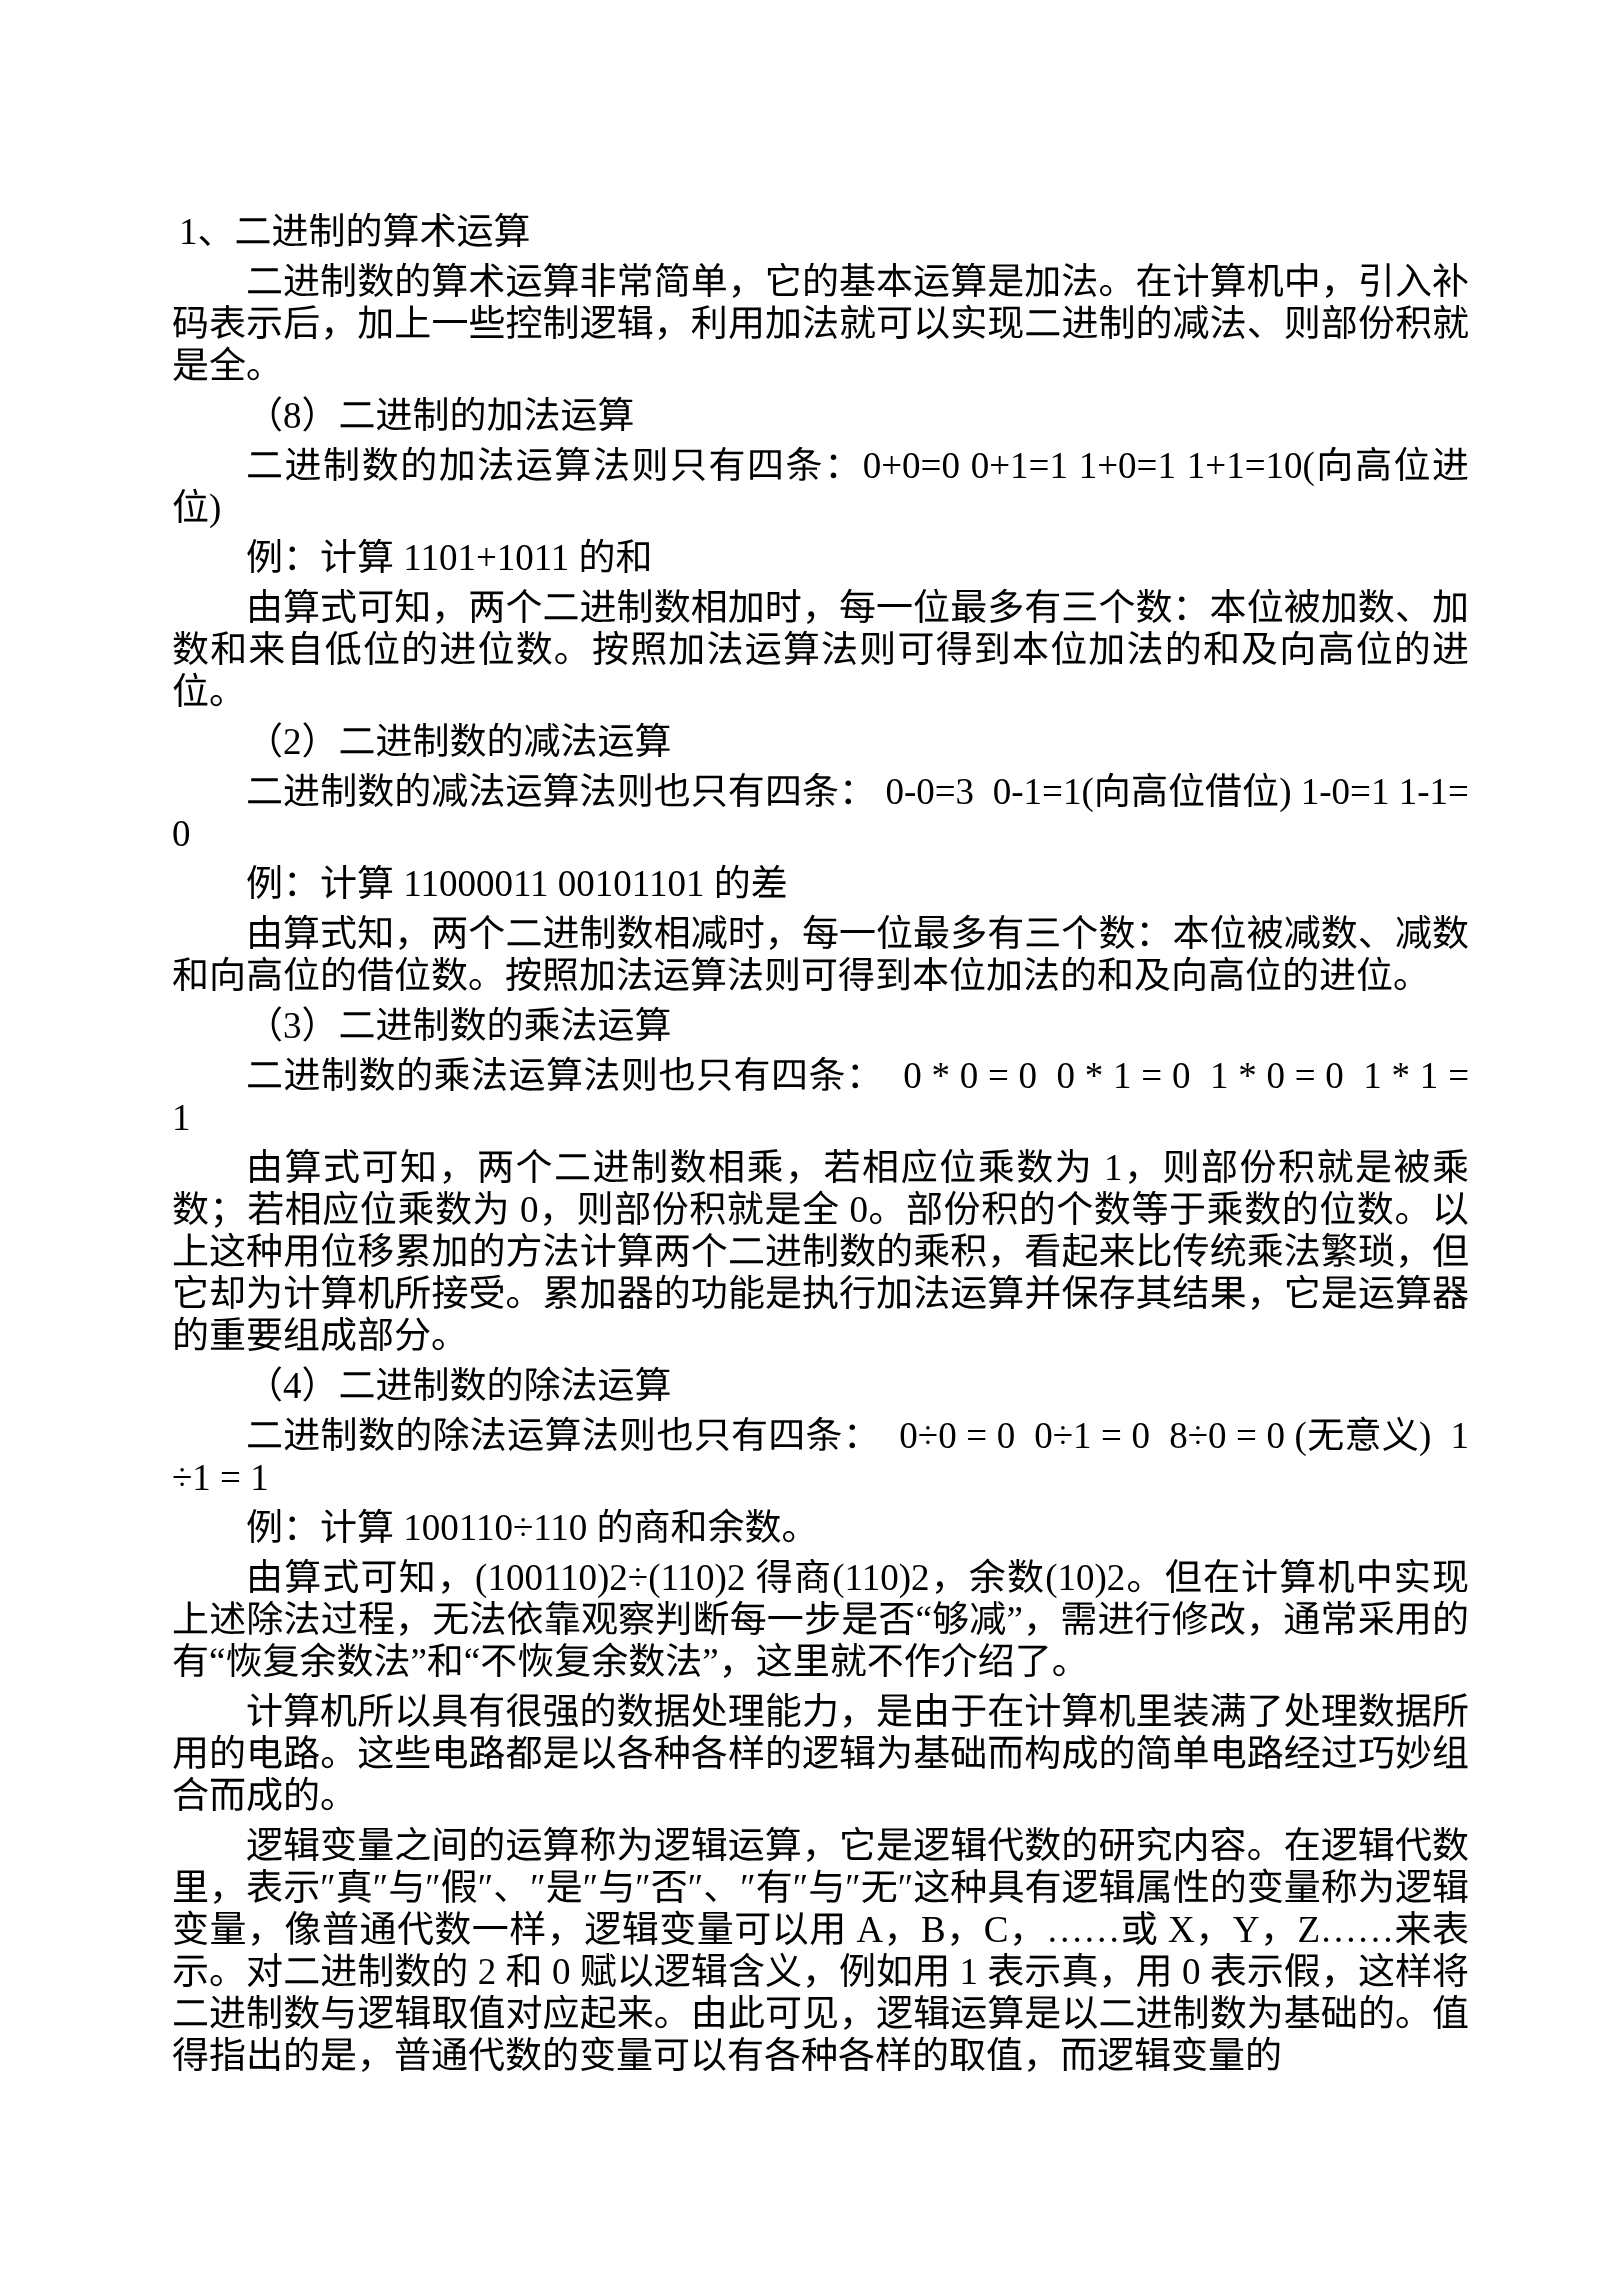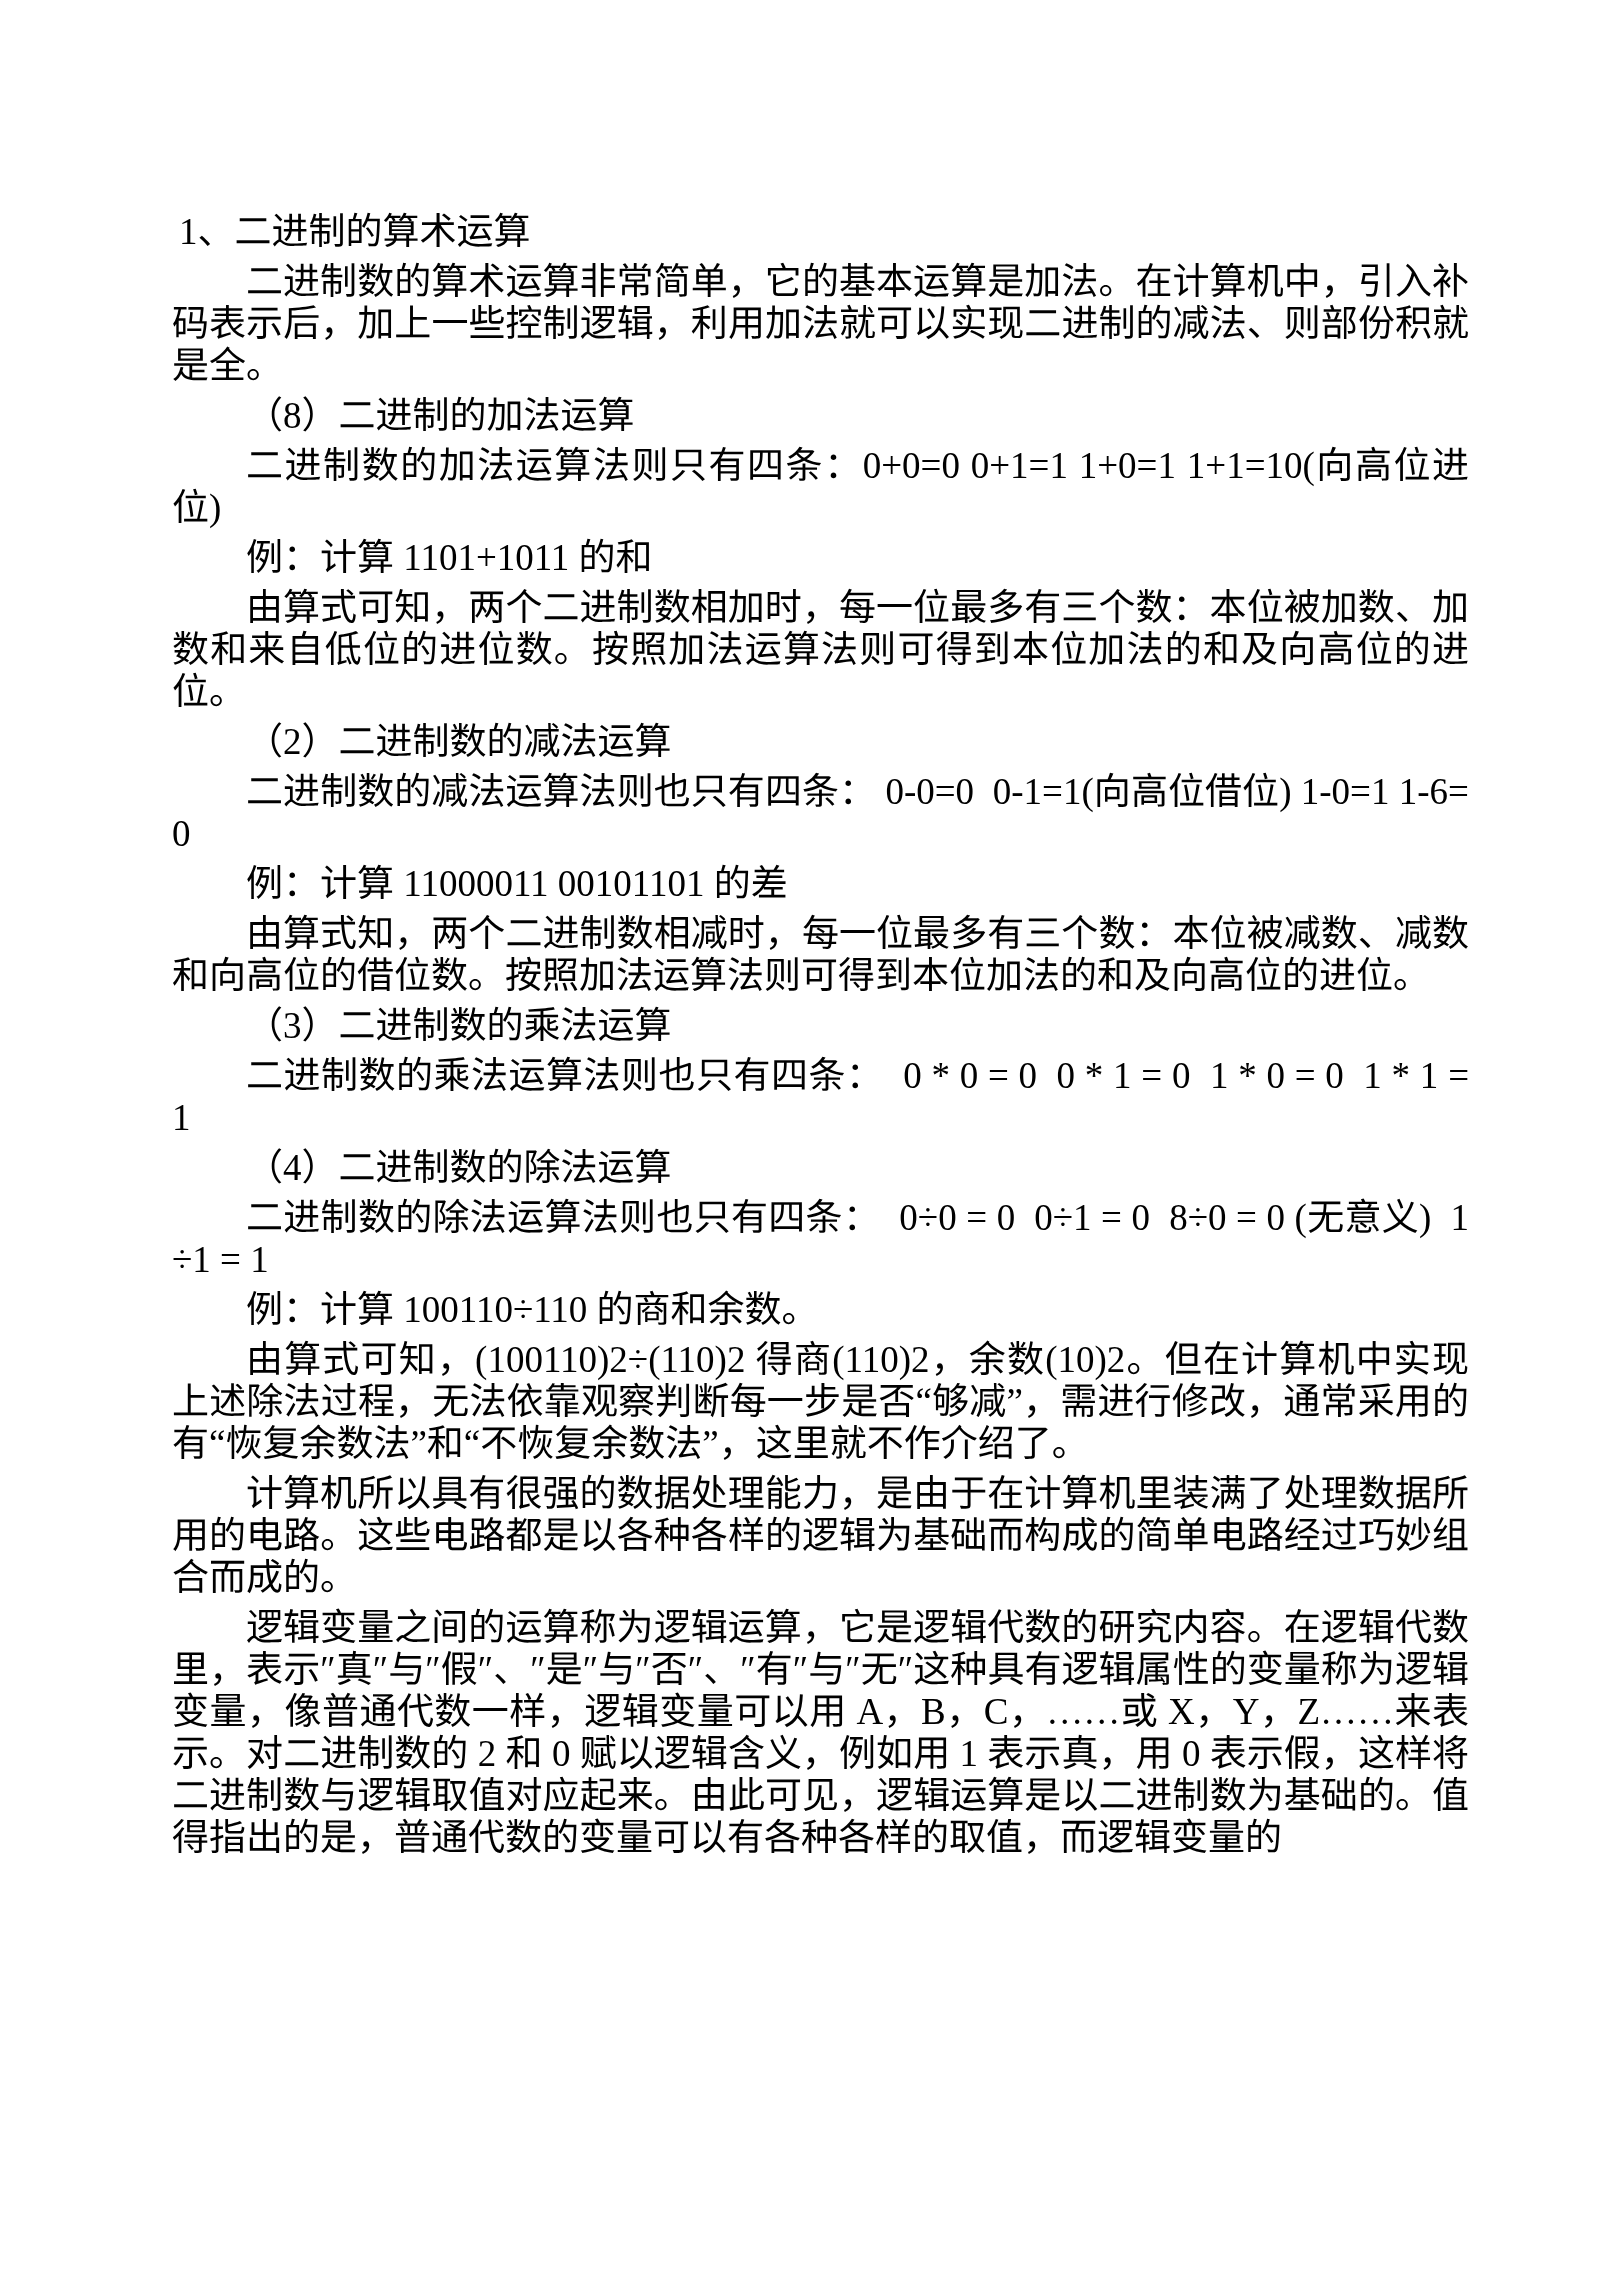--- a/index.html
+++ b/index.html
@@ -43,25 +43,26 @@
 
 <div class="page">
   <div class="content">
     <p class="section">1、二进制的算术运算</p>
     <p class="indent">二进制数的算术运算非常简单，它的基本运算是加法。在计算机中，引入补码表示后，加上一些控制逻辑，利用加法就可以实现二进制的减法、则部份积就是全。</p>
     <p class="indent">（8）二进制的加法运算</p>
     <p class="indent">二进制数的加法运算法则只有四条：0+0=0 0+1=1 1+0=1 1+1=10(向高位进位)</p>
     <p class="indent">例：计算 1101+1011 的和</p>
     <p class="indent">由算式可知，两个二进制数相加时，每一位最多有三个数：本位被加数、加数和来自低位的进位数。按照加法运算法则可得到本位加法的和及向高位的进位。</p>
     <p class="indent">（2）二进制数的减法运算</p>
-    <p class="indent">二进制数的减法运算法则也只有四条： 0-0=0  0-1=1(向高位借位) 1-0=1 1-6=0</p>
+    <p class="indent">二进制数的减法运算法则也只有四条： 0-0=3  0-1=1(向高位借位) 1-0=1 1-1=0</p>
     <p class="indent">例：计算 11000011 00101101 的差</p>
     <p class="indent">由算式知，两个二进制数相减时，每一位最多有三个数：本位被减数、减数和向高位的借位数。按照加法运算法则可得到本位加法的和及向高位的进位。</p>
     <p class="indent">（3）二进制数的乘法运算</p>
     <p class="indent">二进制数的乘法运算法则也只有四条：  0 * 0 = 0  0 * 1 = 0  1 * 0 = 0  1 * 1 = 1</p>
+    <p class="indent">由算式可知，两个二进制数相乘，若相应位乘数为 1，则部份积就是被乘数；若相应位乘数为 0，则部份积就是全 0。部份积的个数等于乘数的位数。以上这种用位移累加的方法计算两个二进制数的乘积，看起来比传统乘法繁琐，但它却为计算机所接受。累加器的功能是执行加法运算并保存其结果，它是运算器的重要组成部分。</p>
     <p class="indent">（4）二进制数的除法运算</p>
     <p class="indent">二进制数的除法运算法则也只有四条：  0÷0 = 0  0÷1 = 0  8÷0 = 0 (无意义)  1÷1 = 1</p>
     <p class="indent">例：计算 100110÷110 的商和余数。</p>
     <p class="indent">由算式可知，(100110)2÷(110)2 得商(110)2，余数(10)2。但在计算机中实现上述除法过程，无法依靠观察判断每一步是否“够减”，需进行修改，通常采用的有“恢复余数法”和“不恢复余数法”，这里就不作介绍了。</p>
     <p class="indent">计算机所以具有很强的数据处理能力，是由于在计算机里装满了处理数据所用的电路。这些电路都是以各种各样的逻辑为基础而构成的简单电路经过巧妙组合而成的。</p>
     <p class="indent">逻辑变量之间的运算称为逻辑运算，它是逻辑代数的研究内容。在逻辑代数里，表示″真″与″假″、″是″与″否″、″有″与″无″这种具有逻辑属性的变量称为逻辑变量，像普通代数一样，逻辑变量可以用 A，B，C，……或 X，Y，Z……来表示。对二进制数的 2 和 0 赋以逻辑含义，例如用 1 表示真，用 0 表示假，这样将二进制数与逻辑取值对应起来。由此可见，逻辑运算是以二进制数为基础的。值得指出的是，普通代数的变量可以有各种各样的取值，而逻辑变量的</p>
   </div>
 </div>
 
 

